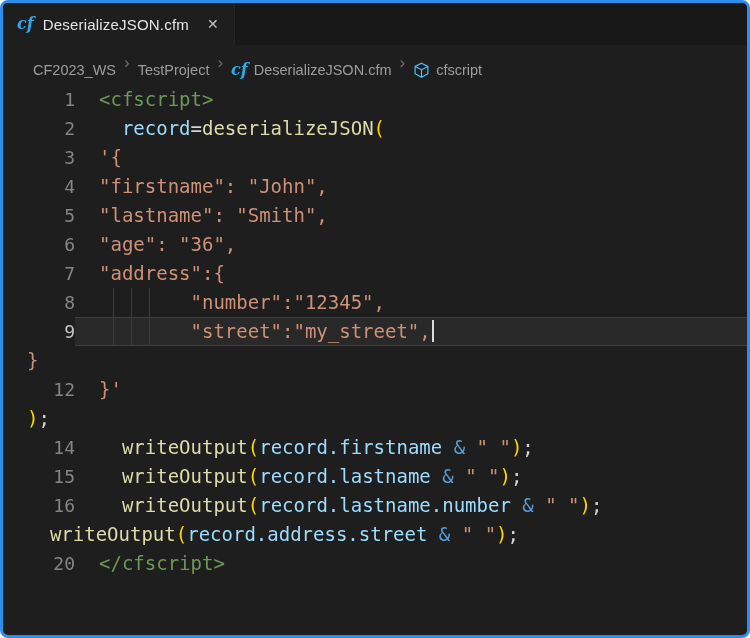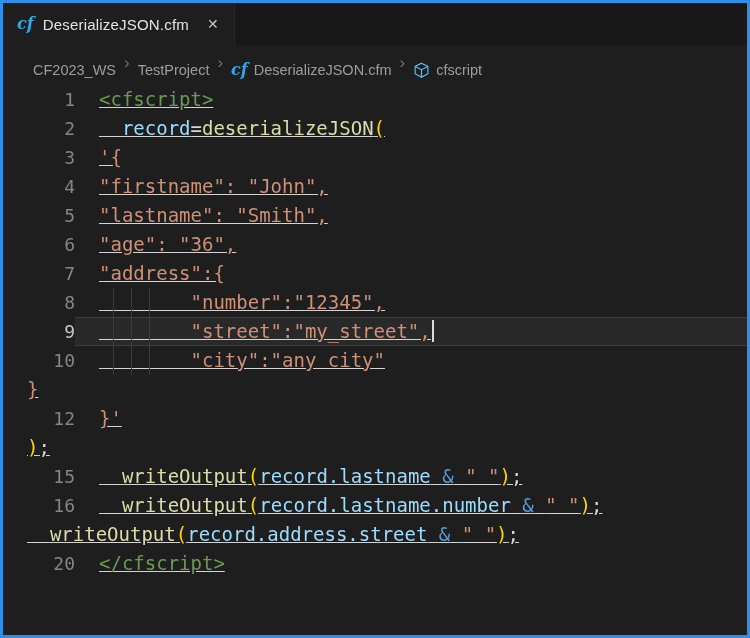--- a/index.html
+++ b/index.html
@@ -11,21 +11,21 @@
     --line-number:#858585;
     --line-number-active:#C6C6C6;
     --tok-tag:#6A9955; --tok-var:#9CDCFE; --tok-func:#DCDCAA;
     --tok-brk:#FFD700; --tok-str:#CE9178; --tok-pln:#D4D4D4; --tok-op:#569CD6;
     --cf-icon:#2DA8E8; --cube-icon:#4FC1FF;
   }
   *{box-sizing:border-box}
   body{margin:0;background:#ffffff;font-family:"Liberation Sans",sans-serif;}
   .window{
     width:750px;height:638px;border:3px solid var(--window-border);
-    border-radius:0;overflow:hidden;background:var(--editor-bg);
+    border-radius:8px;overflow:hidden;background:var(--editor-bg);
     display:flex;flex-direction:column;
   }
   .tab-strip{height:42px;background:var(--tab-strip-bg);display:flex;align-items:stretch;flex:none;}
   .tab{
     display:flex;align-items:center;gap:9px;padding:0 10px 0 14px;
     background:var(--tab-bg);color:#e4e4e4;font-size:15px;border-right:1px solid #252526;
   }
   .cf-glyph{
     font-family:"DejaVu Serif",serif;font-style:italic;font-weight:bold;
     color:var(--cf-icon);font-size:16px;line-height:1;
@@ -39,21 +39,21 @@
     height:38px;display:flex;align-items:center;padding-left:30px;gap:7px;
     color:var(--breadcrumb-fg);font-size:14.5px;flex:none;background:var(--editor-bg);white-space:nowrap;
   }
   .bc-item{display:flex;align-items:center;gap:6px;cursor:pointer;margin-top:12px;}
   .bc-sep{color:#6f6f6f;font-size:17px;margin:0 1px;transform:translateY(-1px);}
   .cube-icon{color:var(--cube-icon);display:flex;align-items:center;}
   .cube-icon svg{display:block}
   .editor{flex:1;padding-top:2px;font-family:"DejaVu Sans Mono",monospace;font-size:19px;overflow:hidden;}
   .line{display:flex;height:29px;line-height:29px;}
   .ln{width:72px;text-align:right;color:var(--line-number);flex:none;font-size:18px;}
-  .code{flex:1;padding-left:24px;white-space:pre;position:relative;color:var(--tok-pln);text-decoration:underline;}
+  .code{flex:1;padding-left:24px;white-space:pre;position:relative;color:var(--tok-pln);}
   .line.active .code{
     background:rgba(255,255,255,0.05);
     box-shadow:inset 0 1px 0 rgba(255,255,255,0.10), inset 0 -1px 0 rgba(255,255,255,0.10);
   }
   .line.active .ln{color:var(--line-number-active);}
   .guide{position:absolute;top:0;bottom:0;width:1px;background:#3b3b3b;}
   .cursor{display:inline-block;width:2px;height:22px;background:#dcdcdc;vertical-align:-4px;margin-left:1px;}
   .tok-tag{color:var(--tok-tag)} .tok-var{color:var(--tok-var)} .tok-func{color:var(--tok-func)}
   .tok-brk{color:var(--tok-brk)} .tok-str{color:var(--tok-str)} .tok-pln{color:var(--tok-pln)}
   .tok-op{color:var(--tok-op)}
@@ -128,32 +128,32 @@
       </div>
       <div class="line">
         <div class="ln">8</div>
         <div class="code"><span class="guide" style="left: 38px;"></span><span class="guide" style="left: 56px;"></span><span class="guide" style="left: 74px;"></span><span class="tok-str">        "number":"12345",</span></div>
       </div>
       <div class="line active">
         <div class="ln">9</div>
         <div class="code"><span class="guide" style="left: 38px;"></span><span class="guide" style="left: 56px;"></span><span class="guide" style="left: 74px;"></span><span class="tok-str">        "street":"my_street",</span><span class="cursor"></span></div>
       </div>
       <div class="line">
-        <div class="ln">10</div>
-        <div class="code"><span class="guide" style="left: 38px;"></span><span class="guide" style="left: 56px;"></span><span class="guide" style="left: 74px;"></span><span class="tok-str">        "city":"any city"</span></div>
-      </div>
-      <div class="line">
         <div class="code"><span class="tok-str">}</span></div>
       </div>
       <div class="line">
         <div class="ln">12</div>
         <div class="code"><span class="tok-str">}'</span></div>
       </div>
       <div class="line">
         <div class="code"><span class="tok-brk">)</span><span class="tok-pln">;</span></div>
+      </div>
+      <div class="line">
+        <div class="ln">14</div>
+        <div class="code"><span class="tok-pln">  </span><span class="tok-func">writeOutput</span><span class="tok-brk">(</span><span class="tok-var">record.firstname</span><span class="tok-pln"> </span><span class="tok-op">&amp;</span><span class="tok-pln"> </span><span class="tok-str">" "</span><span class="tok-brk">)</span><span class="tok-pln">;</span></div>
       </div>
       <div class="line">
         <div class="ln">15</div>
         <div class="code"><span class="tok-pln">  </span><span class="tok-func">writeOutput</span><span class="tok-brk">(</span><span class="tok-var">record.lastname</span><span class="tok-pln"> </span><span class="tok-op">&amp;</span><span class="tok-pln"> </span><span class="tok-str">" "</span><span class="tok-brk">)</span><span class="tok-pln">;</span></div>
       </div>
       <div class="line">
         <div class="ln">16</div>
         <div class="code"><span class="tok-pln">  </span><span class="tok-func">writeOutput</span><span class="tok-brk">(</span><span class="tok-var">record.lastname.number</span><span class="tok-pln"> </span><span class="tok-op">&amp;</span><span class="tok-pln"> </span><span class="tok-str">" "</span><span class="tok-brk">)</span><span class="tok-pln">;</span></div>
       </div>
       <div class="line">

